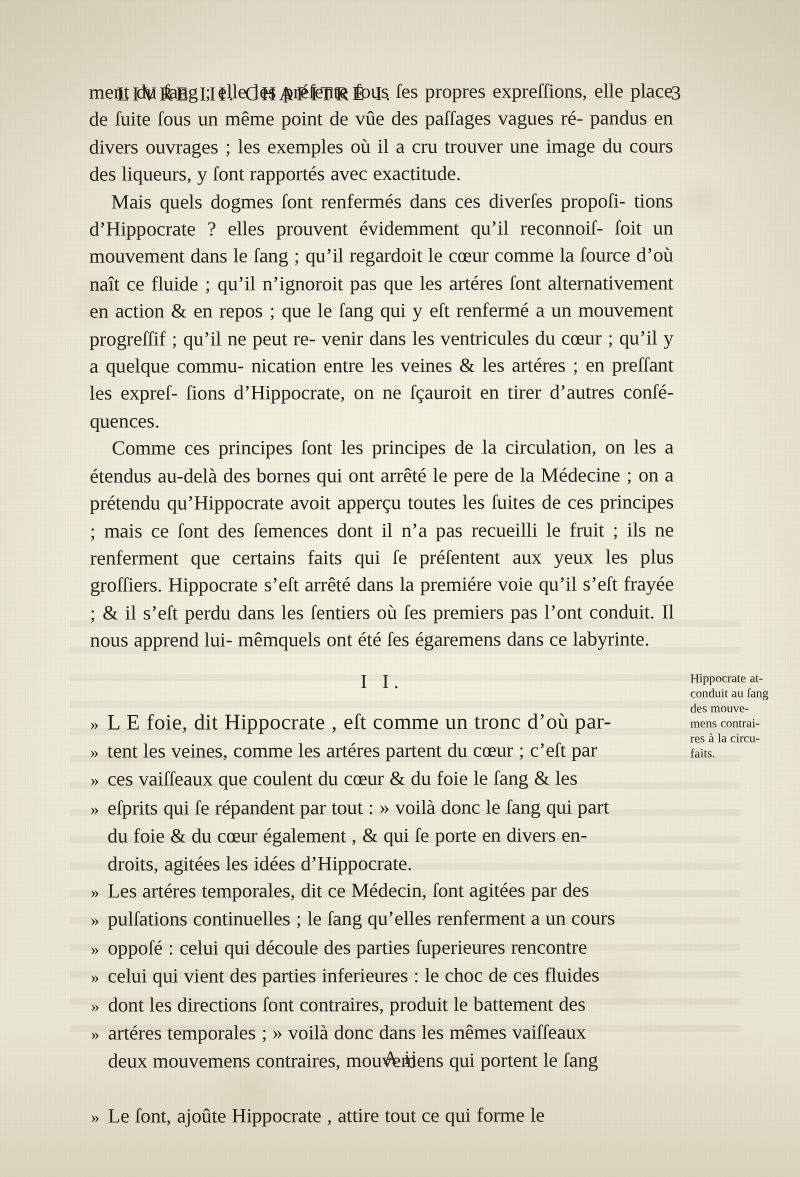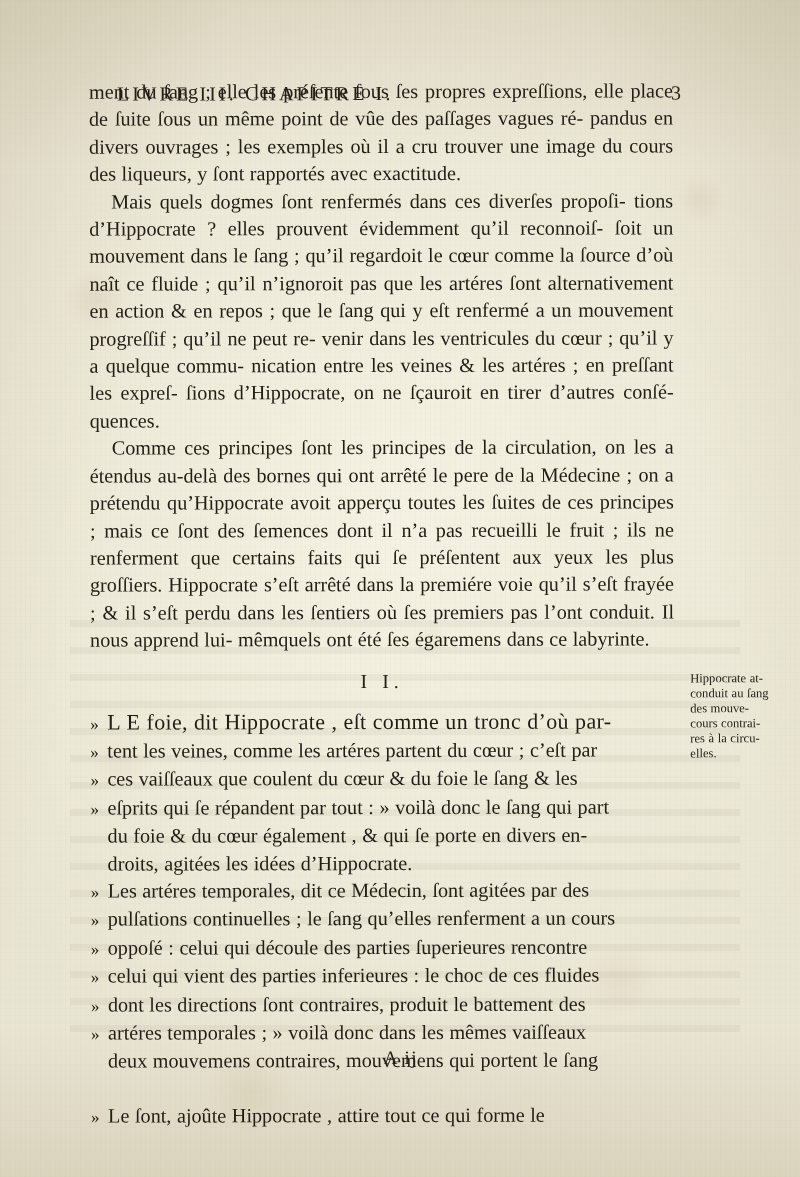--- a/index.html
+++ b/index.html
@@ -214,21 +214,21 @@
           <p class="body">
             <span class="quoteline"><span class="qmark">»</span><span>Le ſont, ajoûte Hippocrate , attire tout ce qui forme le</span></span>
           </p>
         </div>
     </div>
 
     <div class="marginnote" id="marginnote">
         <div>Hippocrate at-</div>
         <div>conduit au ſang</div>
         <div>des mouve-</div>
-        <div>cours contrai-</div>
+        <div>mens contrai-</div>
         <div>res à la circu-</div>
-        <div>elles.</div>
+        <div>faits.</div>
       </div>
 
     <div class="signature">A ij</div>
 
   </div>
 </div>
 
 </body></html>

